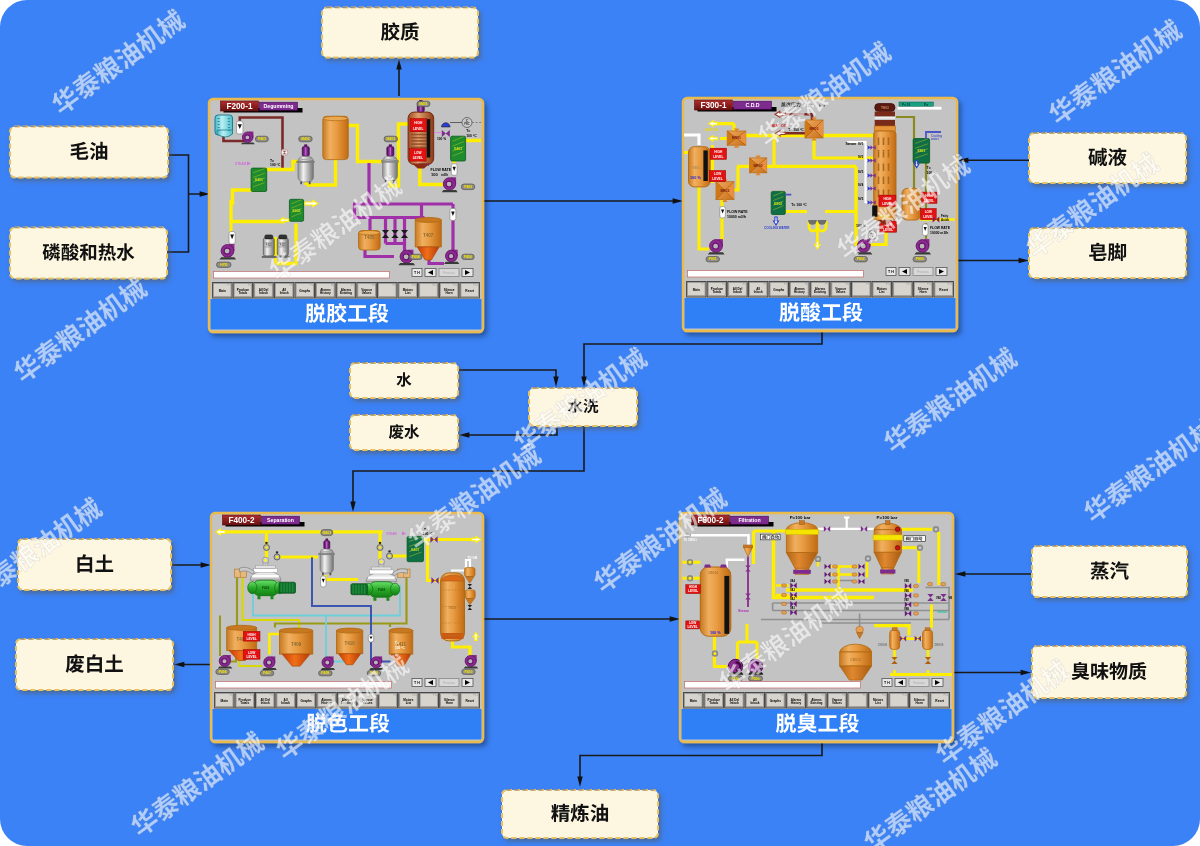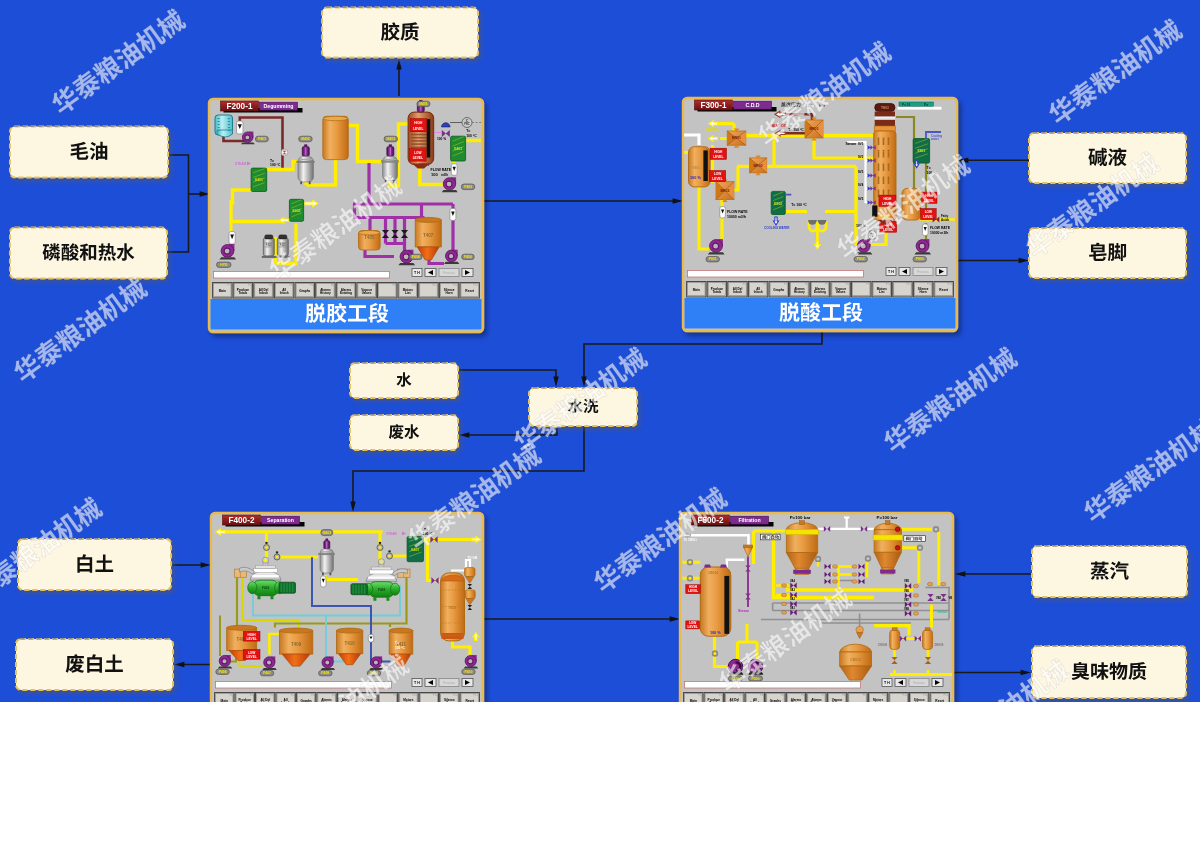--- a/index.html
+++ b/index.html
@@ -1,14 +1,14 @@
 <!DOCTYPE html>
 <html><head><meta charset="utf-8"><style>
 html,body{margin:0;padding:0;background:#fff;}
-#pg{position:relative;width:1200px;height:702px;overflow:hidden;background:#1d4ed8;}
+#pg{position:relative;width:1200px;height:846px;overflow:hidden;background:#3b82f6;border-radius:27px;}
 </style></head><body>
 <div id="pg">
 <svg width="0" height="0" style="position:absolute">
       <defs>
         <path id="z80F6" d="M760 463C741 529 713 589 677 642C638 589 607 529 585 464L528 478C570 433 610 381 642 330L535 281C500 341 442 414 385 464V76H86V437C86 583 83 782 23 919C50 929 97 956 118 973C157 883 176 762 184 646H278V837C278 848 274 852 263 852C253 853 223 853 194 851C208 880 221 929 224 959C281 959 319 957 348 937C366 926 376 911 380 890C403 913 430 948 442 970C534 932 612 883 676 823C738 884 813 931 903 964C920 932 956 882 983 857C894 830 819 787 757 732C804 668 841 595 868 511C877 525 884 538 890 550L979 476C949 419 879 340 817 280H958V170H708L772 147C760 111 734 59 707 22L594 59C615 92 635 136 647 170H422V280H799L727 338C770 381 818 437 852 487ZM191 183H278V305H191ZM191 412H278V538H190L191 437ZM385 489C408 508 436 533 451 552L490 516C520 597 556 670 600 733C541 790 469 836 384 871L385 838Z"></path>
         <path id="z8D28" d="M602 838C695 874 814 930 880 969L965 889C895 855 778 802 685 768ZM535 561V637C535 703 515 807 209 877C238 901 275 944 291 969C616 878 661 740 661 640V561ZM294 417V768H414V527H772V776H899V417H624L634 346H958V241H644L650 161C741 150 826 136 901 120L807 24C644 62 367 86 125 95V380C125 533 118 750 23 898C52 909 105 939 128 958C228 799 243 548 243 380V346H514L508 417ZM520 241H243V194C334 190 429 184 522 175Z"></path>
         <path id="z6BDB" d="M50 625 66 741 376 701V771C376 914 418 954 567 954C600 954 753 954 788 954C917 954 954 904 972 753C936 746 885 725 855 705C847 814 836 836 778 836C743 836 608 836 578 836C511 836 501 828 501 771V685L941 628L925 515L501 568V456L880 404L863 292L501 340V223C625 197 743 165 843 128L743 31C579 97 307 152 58 183C72 209 89 259 94 289C186 277 281 263 376 247V357L83 396L100 512L376 474V584Z"></path>
         <path id="z6CB9" d="M90 130C153 164 243 215 286 247L357 149C311 118 219 71 159 42ZM35 407C97 439 187 487 229 518L296 418C251 389 160 345 100 318ZM71 877 175 954C226 866 279 764 323 670L232 593C181 698 116 809 71 877ZM583 789H468V626H583ZM700 789V626H818V789ZM355 238V964H468V904H818V957H936V238H700V34H583V238ZM583 511H468V353H583ZM700 511V353H818V511Z"></path>
         <path id="z78F7" d="M460 483C438 554 398 621 348 669V386H200C222 321 239 252 254 183H368V75H43V183H150C125 316 84 439 21 522C36 553 56 624 61 654C76 636 91 616 104 594V922H196V847H348V689C366 704 389 726 399 739C431 710 460 671 486 628H553C546 652 537 675 528 696L490 667L427 727L482 776C446 828 401 868 351 893C371 912 396 950 407 972C534 900 624 761 659 563L601 545L585 548H526L543 503ZM196 491H253V743H196ZM790 492V536H660V620H790V740H738C743 709 748 677 751 648L663 643C659 704 650 781 640 832H790V969H885V832H961V740H885V620H949V536H885V492ZM826 38C808 81 773 140 745 178L822 210H719V30H612V210H503L584 166C572 130 539 79 506 42L426 85C456 123 486 174 497 210H386V302H545C492 350 420 392 352 417C374 435 404 472 419 495C486 465 556 415 612 359V506H719V346C772 406 841 459 914 489C928 463 959 426 981 407C914 386 847 347 799 302H922V210H825C855 176 890 125 926 75Z"></path>
         <path id="z9178" d="M728 366C787 419 862 494 895 541L977 479C940 432 863 361 804 311ZM503 332 507 330C536 318 585 311 835 283C847 305 857 325 864 342L958 288C931 229 868 136 818 68L731 114L780 189L644 202C683 159 720 110 750 62L629 28C595 99 539 167 521 186C503 206 486 219 470 223C480 248 494 289 502 316ZM629 464C587 548 514 634 442 688C467 705 507 742 526 762C542 748 558 732 575 714C593 745 613 773 635 798C579 835 513 863 442 880C462 902 489 945 501 972C580 949 652 916 715 872C770 913 836 944 912 964C928 935 958 891 983 869C913 854 852 830 800 799C857 739 902 665 930 574L858 546L839 549H701C712 532 722 514 731 497ZM788 636C769 672 745 704 716 733C687 704 663 672 644 636ZM138 739H352V808H138ZM138 656V581C150 589 167 605 174 614C220 563 230 489 230 432V352H263V515C263 574 275 588 317 588C325 588 342 588 350 588H352V656ZM601 322C560 376 496 435 440 475V253H344V166H450V67H42V166H152V253H54V964H138V901H352V950H440V480C461 499 496 537 511 555C569 506 645 427 696 361ZM226 253V166H267V253ZM138 570V352H176V431C176 475 172 527 138 570ZM316 352H352V527C350 528 348 529 340 529C336 529 326 529 323 529C317 529 316 528 316 514Z"></path>

